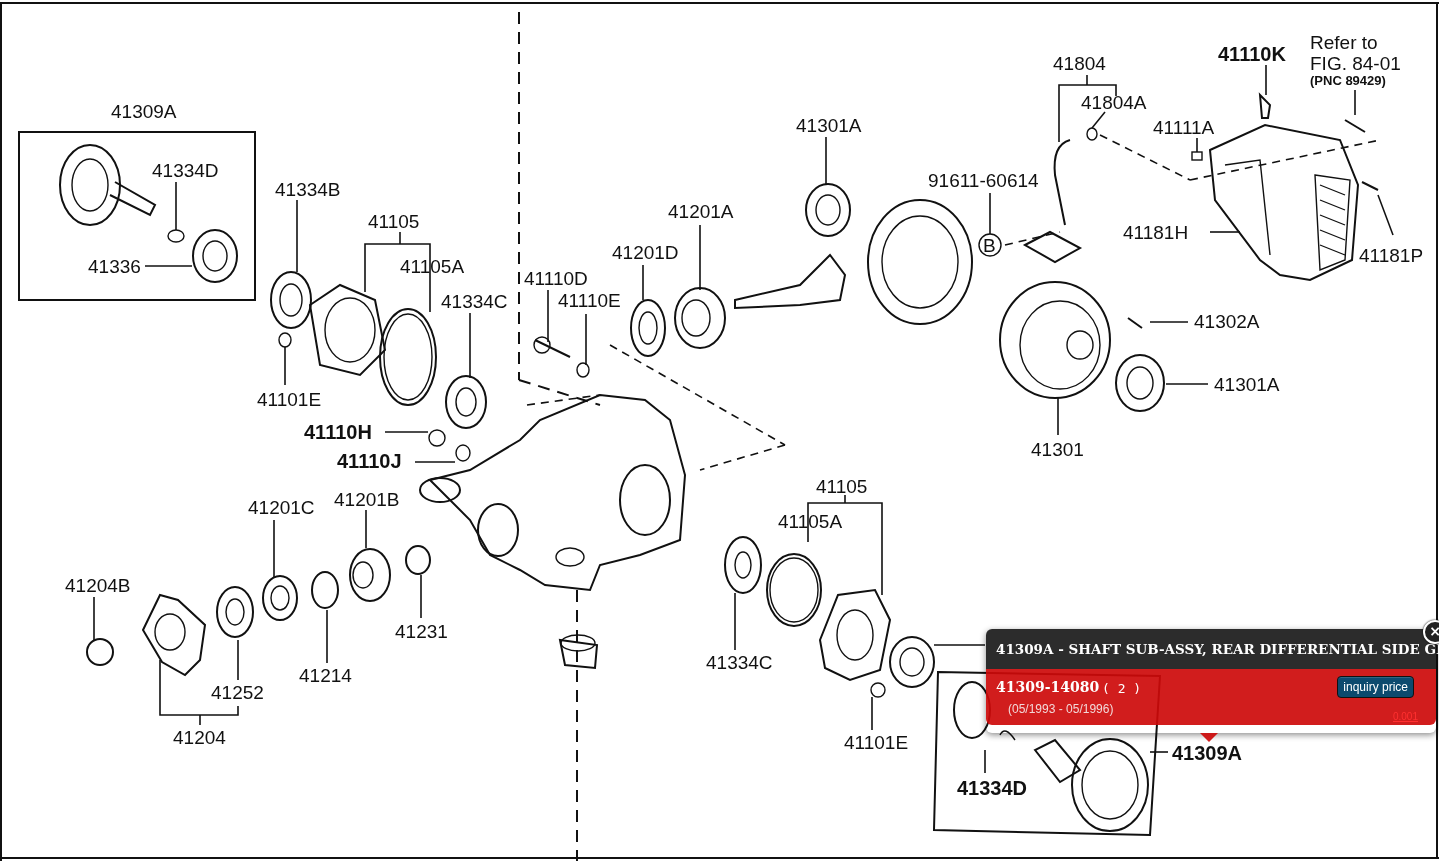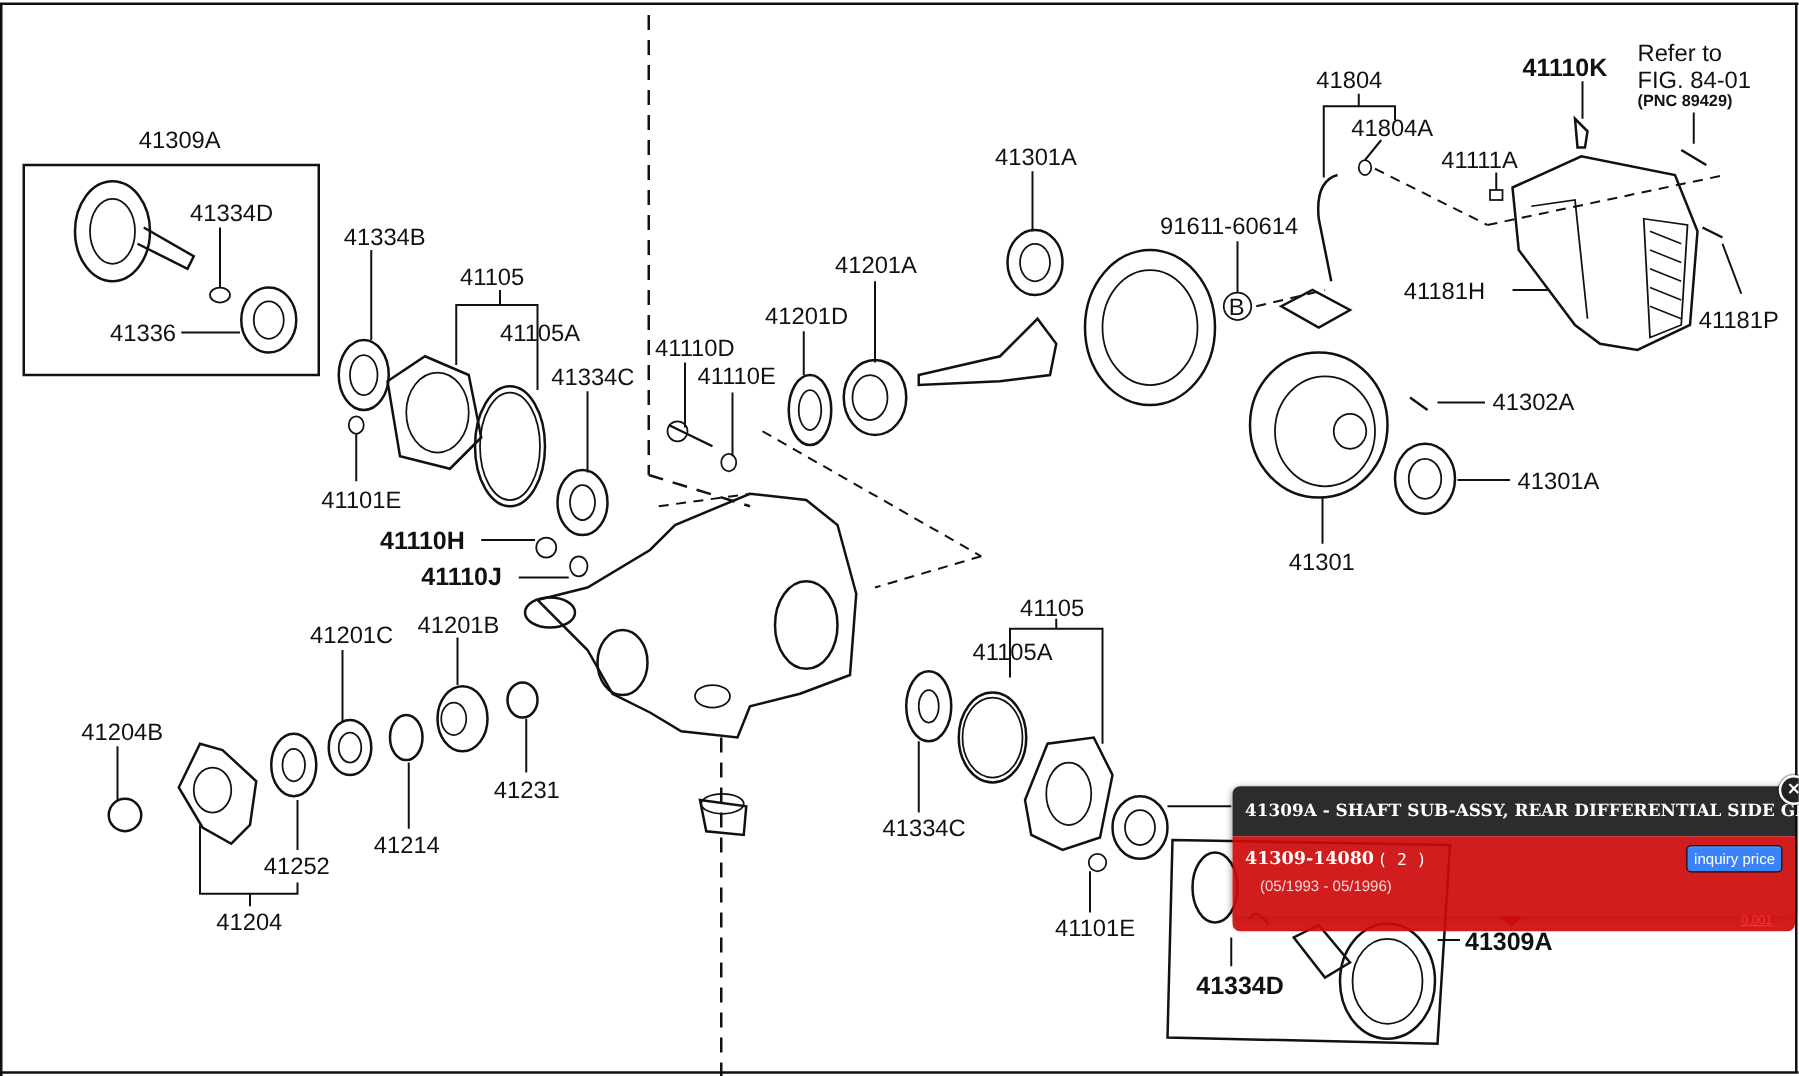--- a/index.html
+++ b/index.html
@@ -12,26 +12,26 @@
   .thin{fill:none;stroke:#111;stroke-width:1.4;}
   .dash{fill:none;stroke:#111;stroke-width:2;stroke-dasharray:12 8;}
   .dash2{fill:none;stroke:#111;stroke-width:1.6;stroke-dasharray:8 6;}
   .ldr{fill:none;stroke:#111;stroke-width:1.6;}
   .hatch{stroke:#111;stroke-width:1.2;}
 
   #popup{position:absolute;left:986px;top:629px;width:450px;height:104px;border-radius:6px;
     box-shadow:0 2px 6px rgba(0,0,0,.45);}
   #popup-head{position:absolute;left:0;top:0;width:450px;height:40px;background:#2c2c2c;border-radius:6px 6px 0 0;
     color:#fff;font-family:"DejaVu Serif",serif;font-weight:bold;font-size:13.5px;line-height:40px;padding-left:10px;box-sizing:border-box;white-space:nowrap;}
-  #popup-body{position:absolute;left:0;top:40px;width:450px;height:76px;background:rgba(205,10,10,0.92);border-radius:0 0 6px 6px;}
+  #popup-body{position:absolute;left:0;top:40px;width:450px;height:56px;background:rgba(205,10,10,0.92);border-radius:0 0 6px 6px;}
   #popup-arrow{position:absolute;left:214px;top:104px;width:0;height:0;border-left:9px solid transparent;border-right:9px solid transparent;border-top:9px solid rgba(205,10,10,0.92);}
   #part-no{position:absolute;left:10px;top:10px;color:#fff;font-family:"DejaVu Serif",serif;font-weight:bold;font-size:14px;}
   #part-qty{position:absolute;left:116px;top:12px;color:#fff;font-family:"DejaVu Sans Mono",monospace;font-size:13px;}
   #part-date{position:absolute;left:22px;top:33px;color:#f2d8d8;font-family:"Liberation Sans",sans-serif;font-size:12px;}
-  #inquiry-btn{position:absolute;right:10px;top:7px;background:#3b82f6;color:#fff;border:1px solid #111;border-radius:4px;
+  #inquiry-btn{position:absolute;right:22px;top:7px;background:#0c4a6e;color:#fff;border:1px solid #111;border-radius:4px;
     font-family:"Liberation Sans",sans-serif;font-size:12px;padding:3px 5px;cursor:pointer;box-shadow:inset 0 1px 0 rgba(255,255,255,.15);}
   #popup-code{position:absolute;right:18px;bottom:3px;color:#ff3030;font-family:"Liberation Sans",sans-serif;font-size:10px;text-decoration:underline;}
   #close-btn{position:absolute;left:1423px;top:620px;width:20px;height:20px;border-radius:50%;background:#222;border:2px solid #fff;
     box-shadow:0 0 2px #000;color:#fff;font-size:14px;line-height:19px;text-align:center;font-weight:bold;cursor:pointer;font-family:"DejaVu Sans",sans-serif;}
 </style>
 </head>
 <body>
 
 <svg id="diagram" viewBox="0 0 1439 861" xmlns="http://www.w3.org/2000/svg">
 

